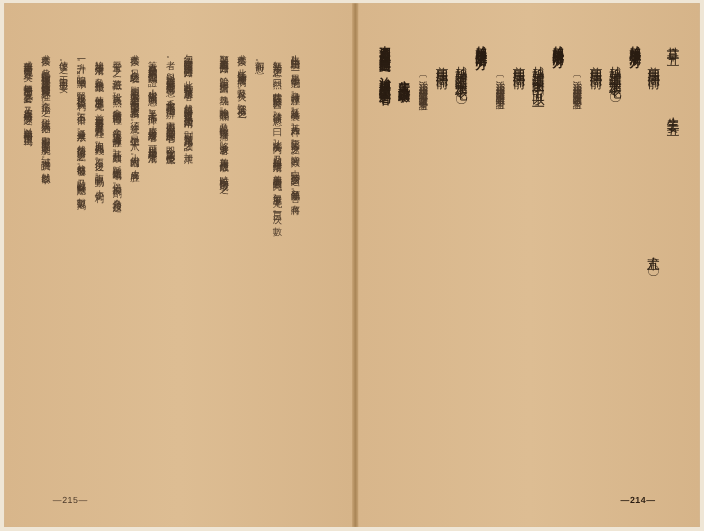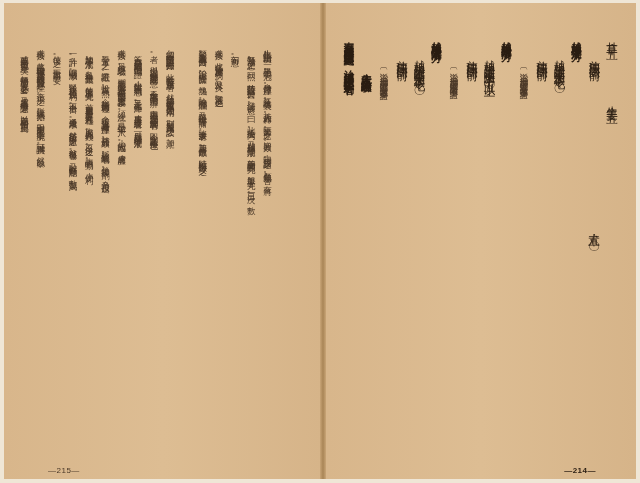--- a/index.html
+++ b/index.html
@@ -26,21 +26,21 @@
   .col {
     position:absolute; top:0;
     writing-mode:vertical-rl; text-orientation:upright;
     color:#3a2a1c; font-size:10.5px; line-height:13px; letter-spacing:1.5px;
     white-space:nowrap;
   }
   .col.small { font-size:8.5px; letter-spacing:1.2px; color:#4a3828; }
   .col.bold { font-weight:bold; color:#2a1d12; }
   .col.head { font-size:11.5px; letter-spacing:2px; color:#2e2115; }
   .pagenum {
-    position:absolute; bottom:4px; font-size:8px; color:#4a3828;
+    position:absolute; bottom:20px; font-size:8px; color:#4a3828;
     font-family:"Liberation Sans",sans-serif; letter-spacing:0.5px;
   }
   .pagenum.l { left:44px; }
   .pagenum.r { right:40px; font-weight:bold; color:#2a1d12; }
 </style>
 </head>
 <body>
 
 <div class="spread">
   <div class="page left" id="leftPage">

